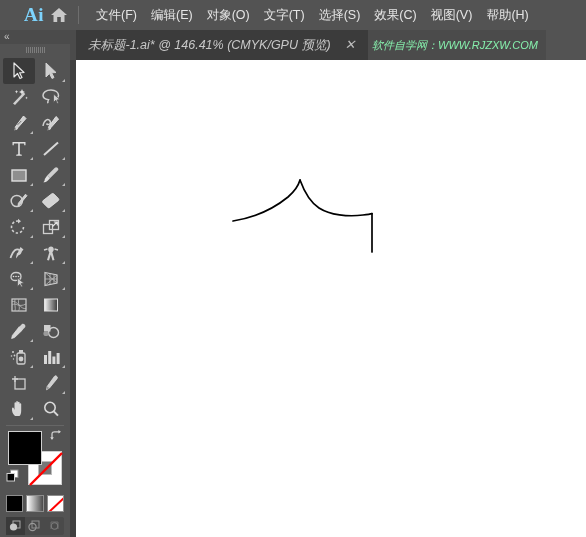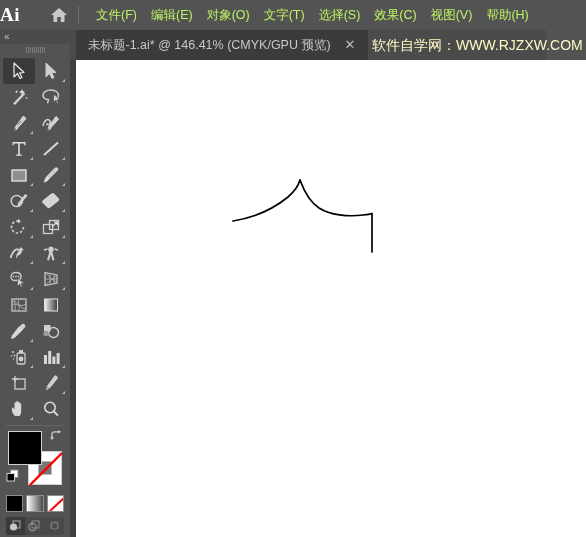--- a/index.html
+++ b/index.html
@@ -25,25 +25,25 @@
   .menubar {
     position: absolute;
     left: 0; top: 0;
     width: 586px; height: 30px;
     background: #535353;
     display: flex;
     align-items: center;
   }
   .ai-logo {
     width: 44px;
-    text-align: left;
+    text-align: right;
     font-family: "Liberation Serif", serif;
     font-size: 19px;
     font-weight: bold;
-    color: #ffffff;
+    color: #7dd3fc;
     letter-spacing: 0.5px;
     line-height: 30px;
   }
   .home-btn {
     width: 30px;
     display: flex;
     align-items: center;
     justify-content: center;
   }
   .menu-sep {
@@ -52,32 +52,33 @@
     background: #6e6e6e;
     margin: 0 6px 0 4px;
   }
   .menu-items {
     display: flex;
     align-items: center;
     margin-left: 4px;
   }
   .menu-item {
     font-size: 12.5px;
-    color: #bef264;
+    color: #e5e5e5;
     padding: 4px 7px;
     white-space: nowrap;
     line-height: 14px;
   }
 
   
   .tabbar {
     position: absolute;
     left: 0; top: 30px;
     width: 546px; height: 30px;
     background: #4b4b4b;
+    font-style: italic;
   }
   .tab {
     position: absolute;
     left: 76px; top: 0;
     height: 30px;
     background: #3b3b3b;
     display: flex;
     align-items: center;
     padding: 0 0 0 12px;
     box-sizing: border-box;
@@ -93,22 +94,22 @@
     font-size: 13px;
     color: #bdbdbd;
     line-height: 30px;
     cursor: pointer;
   }
   .watermark {
     position: absolute;
     left: 372px; top: 0;
     height: 30px;
     line-height: 30px;
-    font-size: 14px;
-    color: #fef9c3;
+    font-size: 11px;
+    color: #86efac;
     white-space: nowrap;
   }
 
   
   .toolpanel {
     position: absolute;
     left: 0; top: 30px;
     width: 70px;
     height: 507px;
     background: #535353;

